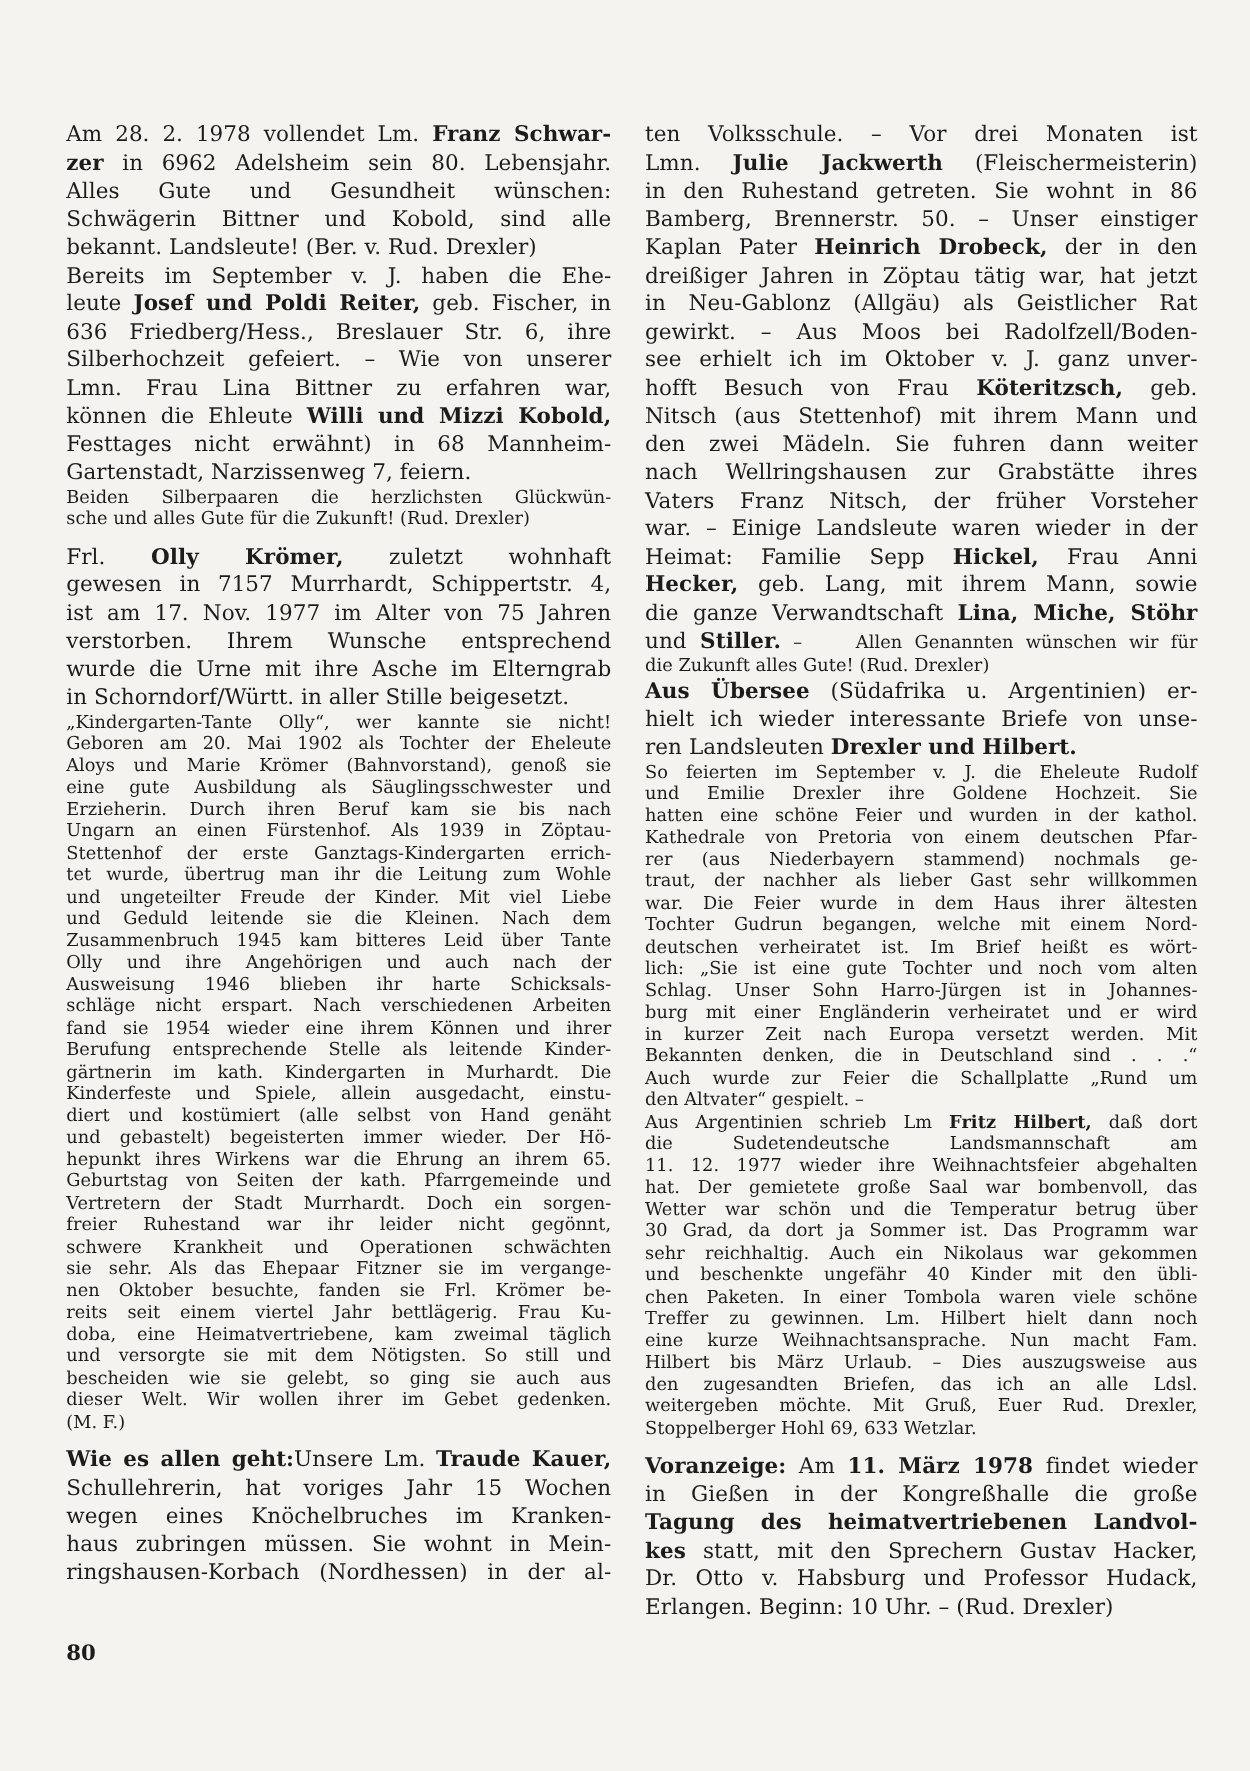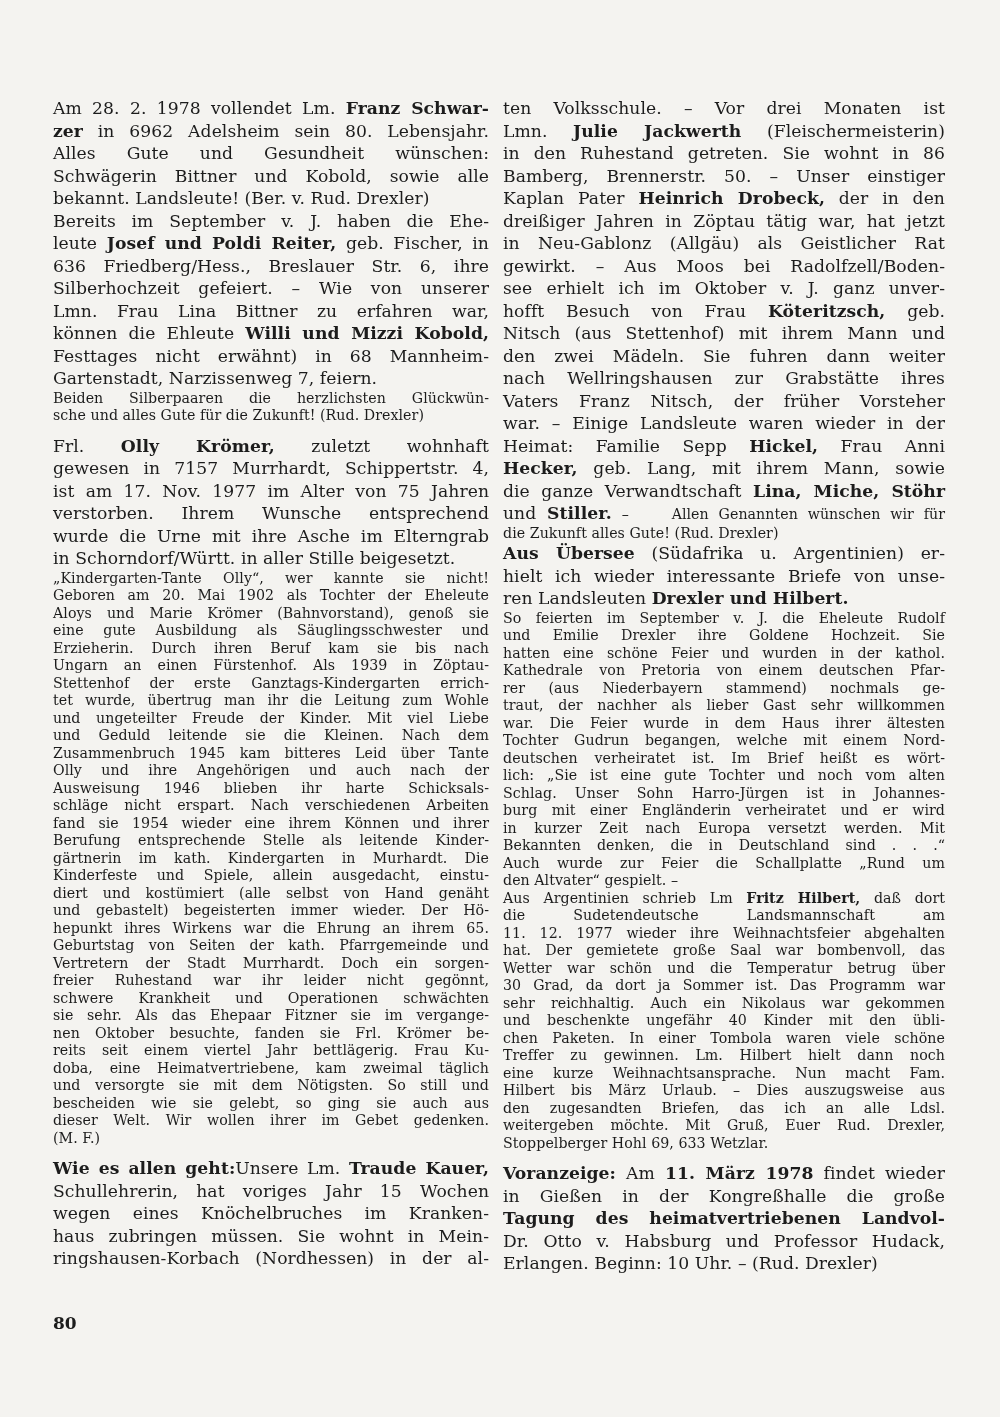--- a/index.html
+++ b/index.html
@@ -9,21 +9,21 @@
     position: relative;
     overflow: hidden;
     font-family: "DejaVu Serif", "Liberation Serif", serif;
     color: #1c1c1c;
   }
   .col {
     position: absolute;
     top: 97px;
   }
   .col.left { left: 53px; width: 436px; }
-  .col.right { left: 503px; width: 442px; }
+  .col.right { left: 516px; width: 442px; }
   .line {
     display: block;
     white-space: nowrap;
     text-align: justify;
     text-align-last: justify;
     height: 22.5px;
     line-height: 22.5px;
     font-size: 17.2px;
     letter-spacing: 0.05px;
   }
@@ -44,21 +44,21 @@
   }
 </style>
 </head>
 <body>
 
 <div class="col left">
   <div>
       <span class="line"><span>Am 28. 2. 1978 vollendet Lm. </span><b>Franz Schwar-</b></span>
       <span class="line"><b>zer</b><span> in 6962 Adelsheim sein 80. Lebensjahr.</span></span>
       <span class="line"><span>Alles Gute und Gesundheit wünschen:</span></span>
-      <span class="line"><span>Schwägerin Bittner und Kobold, sowie alle</span></span>
+      <span class="line"><span>Schwägerin Bittner und Kobold, sind alle</span></span>
       <span class="line last"><span>bekannt. Landsleute! (Ber. v. Rud. Drexler)</span></span>
       <span class="line"><span>Bereits im September v. J. haben die Ehe-</span></span>
       <span class="line"><span>leute </span><b>Josef und Poldi Reiter,</b><span> geb. Fischer, in</span></span>
       <span class="line"><span>636 Friedberg/Hess., Breslauer Str. 6, ihre</span></span>
       <span class="line"><span>Silberhochzeit gefeiert. – Wie von unserer</span></span>
       <span class="line"><span>Lmn. Frau Lina Bittner zu erfahren war,</span></span>
       <span class="line"><span>können die Ehleute </span><b>Willi und Mizzi Kobold,</b></span>
       <span class="line"><span>Festtages nicht erwähnt) in 68 Mannheim-</span></span>
       <span class="line last"><span>Gartenstadt, Narzissenweg 7, feiern.</span></span>
     </div>
@@ -179,18 +179,19 @@
       <span class="line small"><span>Hilbert bis März Urlaub. – Dies auszugsweise aus</span></span>
       <span class="line small"><span>den zugesandten Briefen, das ich an alle Ldsl.</span></span>
       <span class="line small"><span>weitergeben möchte. Mit Gruß, Euer Rud. Drexler,</span></span>
       <span class="line small last"><span>Stoppelberger Hohl 69, 633 Wetzlar.</span></span>
     </div>
   <span class="gap"></span>
   <div>
       <span class="line"><b>Voranzeige:</b><span> Am </span><b>11. März 1978</b><span> findet wieder</span></span>
       <span class="line"><span>in Gießen in der Kongreßhalle die große</span></span>
       <span class="line"><b>Tagung des heimatvertriebenen Landvol-</b></span>
+      <span class="line"><b>kes</b><span> statt, mit den Sprechern Gustav Hacker,</span></span>
       <span class="line"><span>Dr. Otto v. Habsburg und Professor Hudack,</span></span>
       <span class="line last"><span>Erlangen. Beginn: 10 Uhr. – (Rud. Drexler)</span></span>
     </div>
 </div>
 
 <div class="page-number">80</div>
 
 </body></html>

